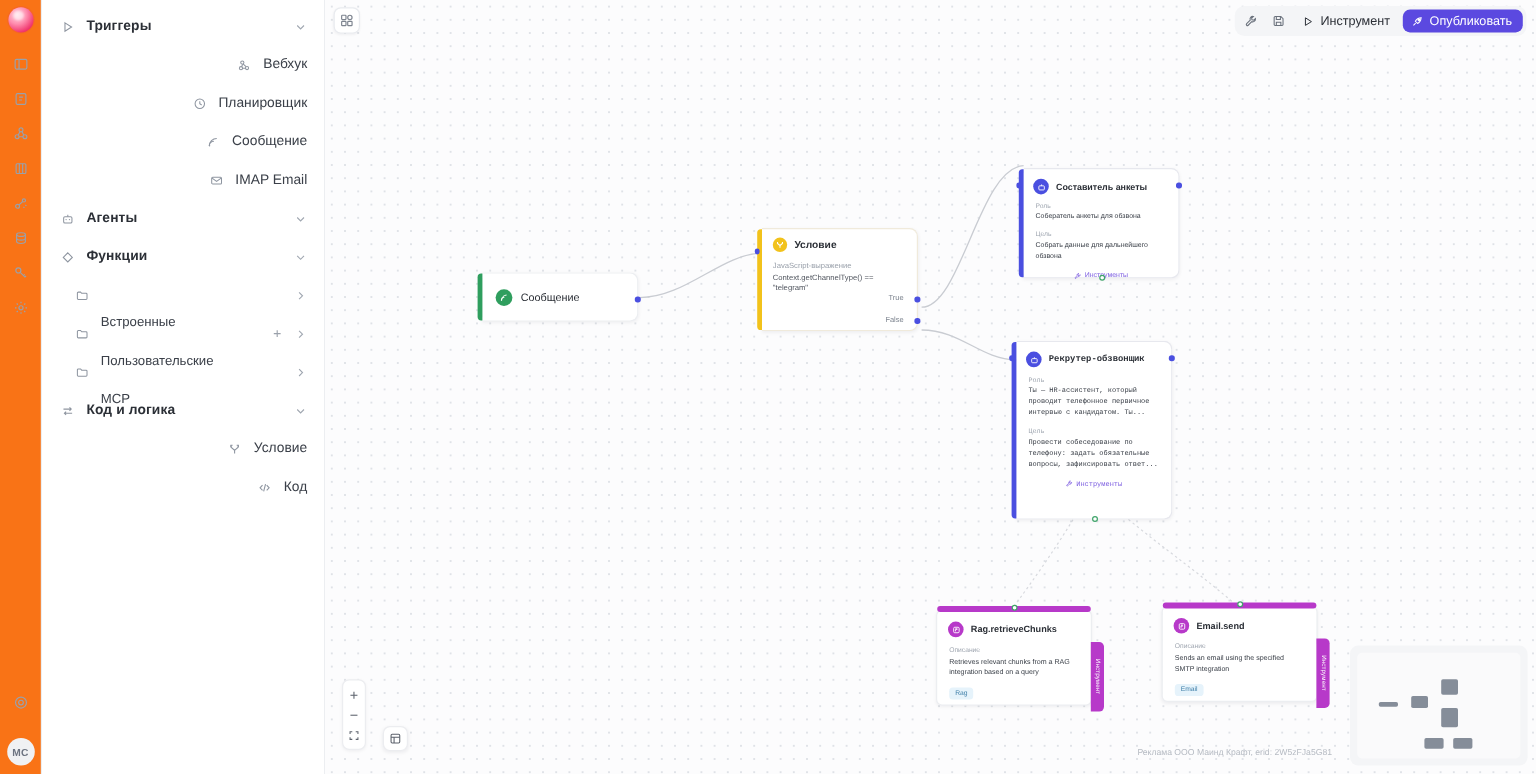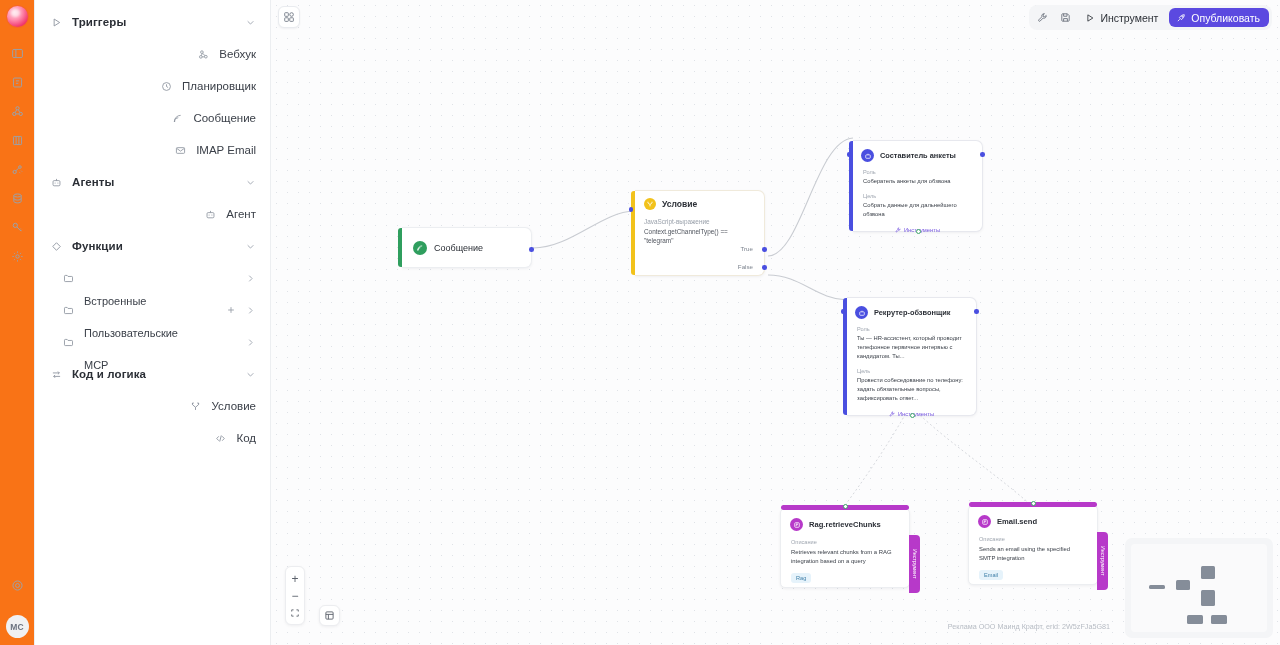--- a/index.html
+++ b/index.html
@@ -408,31 +408,20 @@
       </span>
       <span class="sb-label">Агенты</span>
       <span class="sb-right">
           <span class="chev">
         <svg width="11" height="11" viewBox="0 0 14 14" fill="none" stroke="currentColor" stroke-width="1.2">
               <path d="M3.4 5.4 7 9l3.6-3.6"></path>
             </svg>
           </span>
         </span>
     </div>
-    <div class="sb-item">
-      <span class="sb-ic">
-        <svg width="11" height="11" viewBox="0 0 14 14" fill="none" stroke="currentColor" stroke-width="1.1">
-          <rect x="2.6" y="4.6" width="8.8" height="6.6" rx="1.4"></rect>
-            <path d="M7 2.4v2.2"></path>
-            <circle cx="5.2" cy="7.6" r=".7" fill="currentColor" stroke="none"></circle>
-            <circle cx="8.8" cy="7.6" r=".7" fill="currentColor" stroke="none"></circle>
-          </svg>
-      </span>
-      <span class="sb-label">Агент</span>
-    </div>
 
     <div class="sb-group">
       <span class="sb-ic">
         <svg width="11" height="11" viewBox="0 0 14 14" fill="none" stroke="currentColor" stroke-width="1.15">
             <path d="M7 2.2 11.8 7 7 11.8 2.2 7z"></path>
           </svg>
       </span>
       <span class="sb-label">Функции</span>
       <span class="sb-right">
           <span class="chev">
@@ -635,21 +624,21 @@
       </div>
       <div class="ag-tools">
         <svg width="6" height="6" viewBox="0 0 14 14" fill="none" stroke="currentColor" stroke-width="1.4">
           <path d="M9.5 2.2a2.9 2.9 0 0 0-3.3 3.9L2.4 9.9a1.1 1.1 0 0 0 1.6 1.6l3.8-3.8A2.9 2.9 0 0 0 11.7 4.4L10 6.1 8 5.8 7.7 3.8z"></path>
           </svg>
         <span>Инструменты</span>
       </div>
       <span class="port-hollow" style="left:63px; bottom:-2.5px;"></span>
     </div>
 
-    <div class="node node-agent" style="left:576px; top:297px; width:130px; height:119px;">
+    <div class="node node-agent" style="left:576px; top:284px; width:130px; height:149px;font-family:Liberation Mono, monospace;">
       <div class="node-bar-l" style="background:#4a4fe0; left:-4px;"></div>
       <span class="port" style="left:-6.5px; top:11px;"></span>
       <span class="port" style="right:-2.5px; top:11px;"></span>
       <div class="ag-head">
         <span class="ag-ic">
           <svg width="8" height="8" viewBox="0 0 14 14" fill="none" stroke="#fff" stroke-width="1.3">
             <rect x="3" y="5" width="8" height="6" rx="1.3"></rect>
               <path d="M7 3v2"></path>
             </svg>
         </span>

